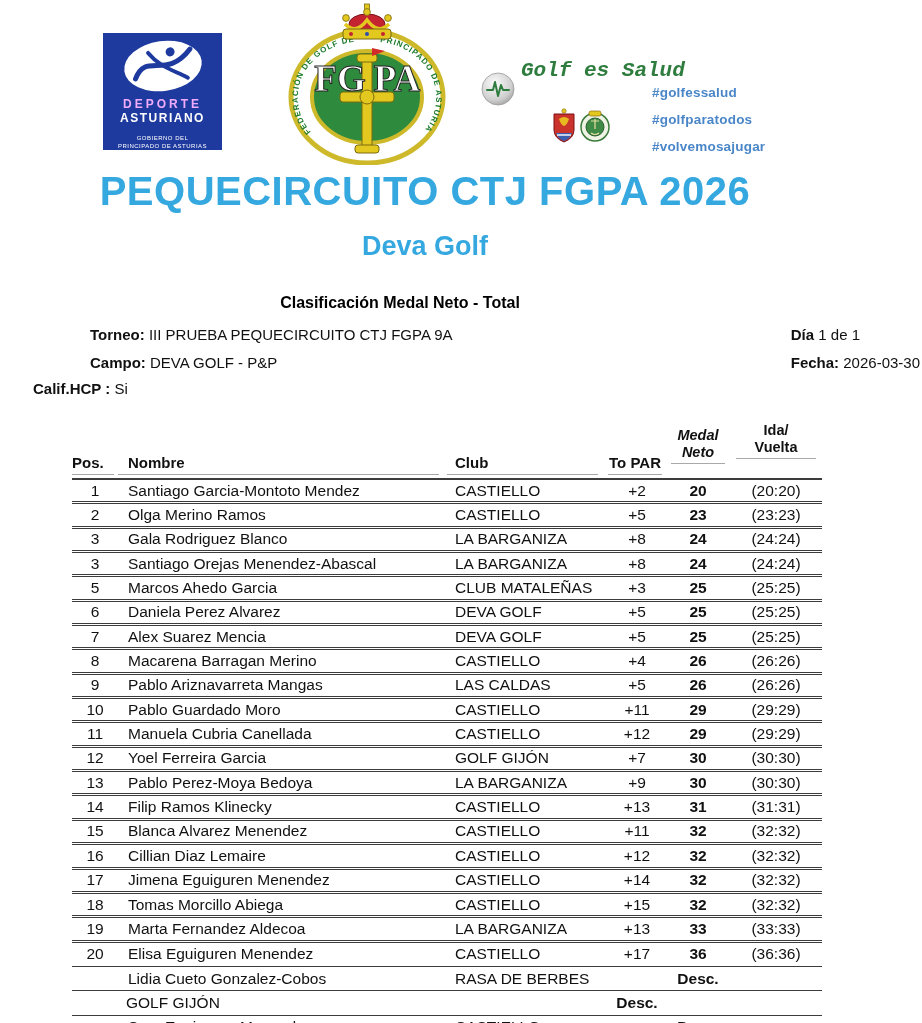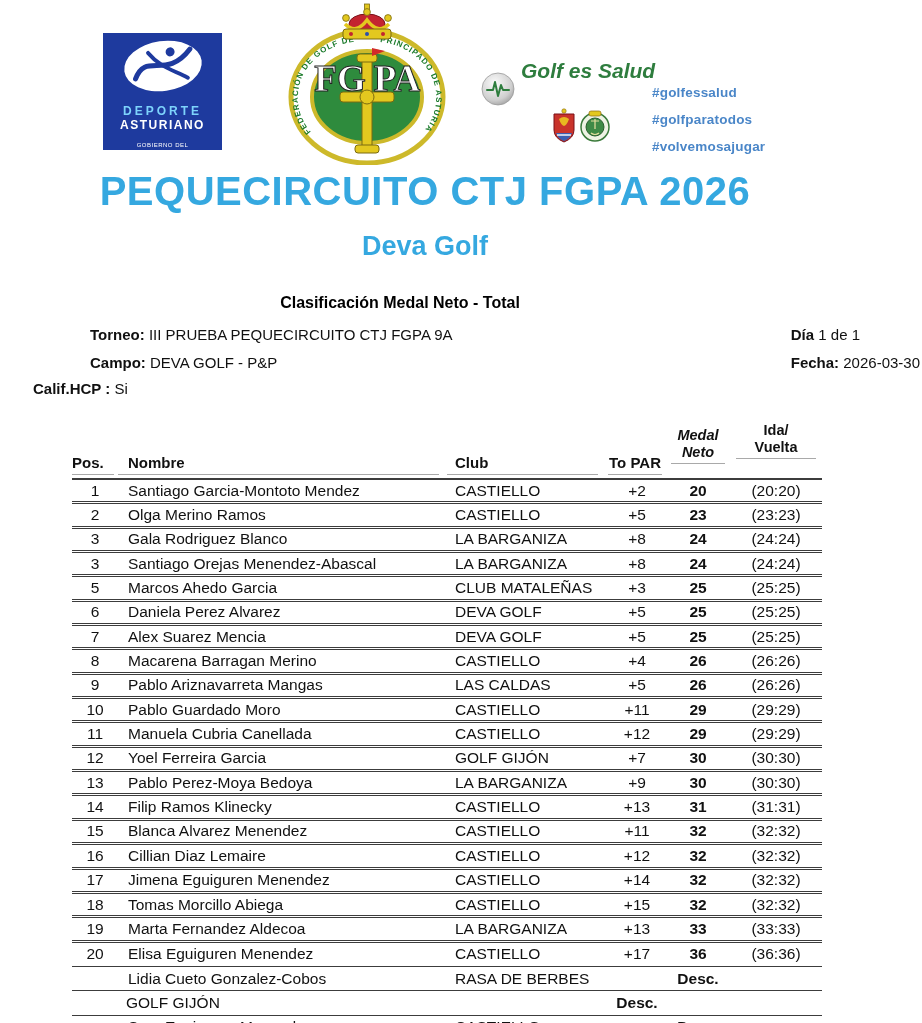--- a/index.html
+++ b/index.html
@@ -25,29 +25,29 @@
   .deporte-logo{
     position:absolute;left:103px;top:33px;width:119px;height:117px;
     background:var(--logo-blue);
     display:flex;flex-direction:column;align-items:center;
     padding-top:8px;
   }
   .deporte-oval{
     width:78px;height:50px;background:#fff;border-radius:50%;
     transform:rotate(-8deg);overflow:hidden;flex:none;
   }
-  .deporte-line1{color:#7dd3fc;font-weight:bold;font-size:12px;letter-spacing:3px;margin-top:13px;}
+  .deporte-line1{color:#f0abfc;font-weight:bold;font-size:12px;letter-spacing:3px;margin-top:6px;}
   .deporte-line2{color:#fff;font-weight:bold;font-size:12px;letter-spacing:1.5px;}
   .deporte-rule{width:88px;height:1px;background:#ffffff;margin:5px 0 4px 0;}
   .deporte-sub{color:#fff;font-size:6px;letter-spacing:0.5px;line-height:8px;text-align:center;font-variant:small-caps;}
   .fgpa-crest{position:absolute;left:288px;top:2px;width:158px;height:163px;}
   .ges-ball{position:absolute;left:481px;top:72px;width:34px;height:34px;}
   .ges-script{
     position:absolute;left:521px;top:59px;width:150px;
-    font-family:Liberation Sans, sans-serif;font-style:italic;font-weight:bold;
+    font-family:Liberation Mono, monospace;font-style:italic;font-weight:bold;
     font-size:21px;color:var(--script-green);white-space:nowrap;
   }
   .ges-shields{position:absolute;left:551px;top:107px;width:60px;height:38px;}
   .hashtags{position:absolute;left:652px;top:79px;}
   .hashtag{
     display:block;color:var(--hashtag-blue);font-weight:bold;
     font-size:13.5px;line-height:27px;letter-spacing:0.2px;
   }
   
   .main-title{

